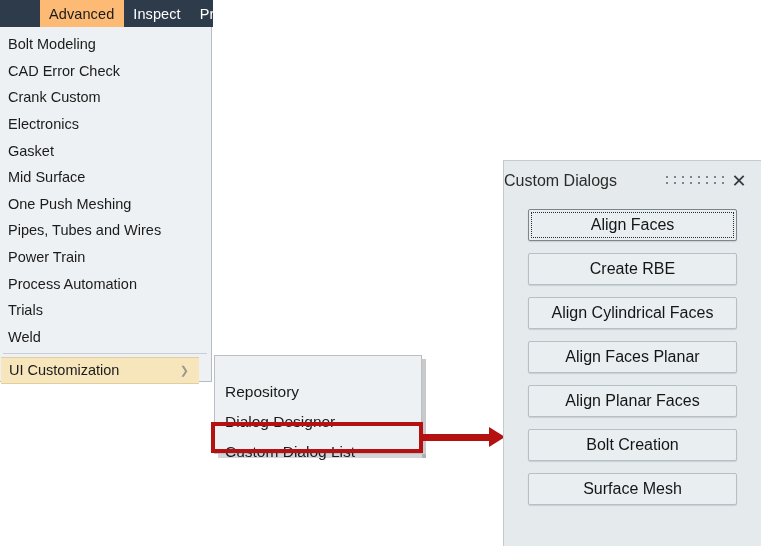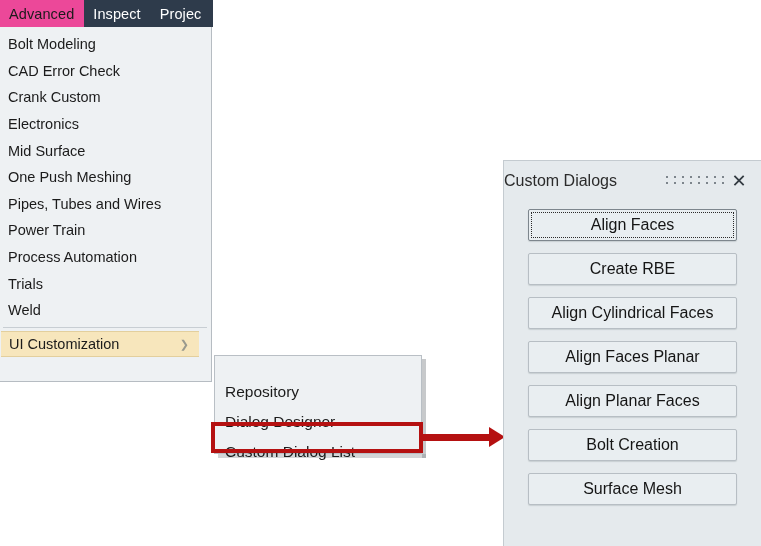--- a/index.html
+++ b/index.html
@@ -30,22 +30,23 @@
   .menubar-item {
     display: flex;
     align-items: center;
     padding: 0 10px 0 9px;
     font-size: 14.5px;
     color: #ffffff;
     white-space: nowrap;
     letter-spacing: 0.1px;
   }
   .menubar-item.active {
-    background: #ec4899;
+    background: #fdba74;
     color: #1b1b1b;
+    margin-left: 40px;
   }
 
   
   #advanced-menu {
     position: absolute;
     left: 0; top: 27px;
     width: 212px;
     height: 355px;
     background: #eef1f3;
     border-right: 1px solid #b6bcc2;
@@ -252,20 +253,23 @@
         <span>Bolt Modeling</span>
       </div>
       <div class="menu-row">
         <span>CAD Error Check</span>
       </div>
       <div class="menu-row">
         <span>Crank Custom</span>
       </div>
       <div class="menu-row">
         <span>Electronics</span>
+      </div>
+      <div class="menu-row">
+        <span>Gasket</span>
       </div>
       <div class="menu-row">
         <span>Mid Surface</span>
       </div>
       <div class="menu-row">
         <span>One Push Meshing</span>
       </div>
       <div class="menu-row">
         <span>Pipes, Tubes and Wires</span>
       </div>

